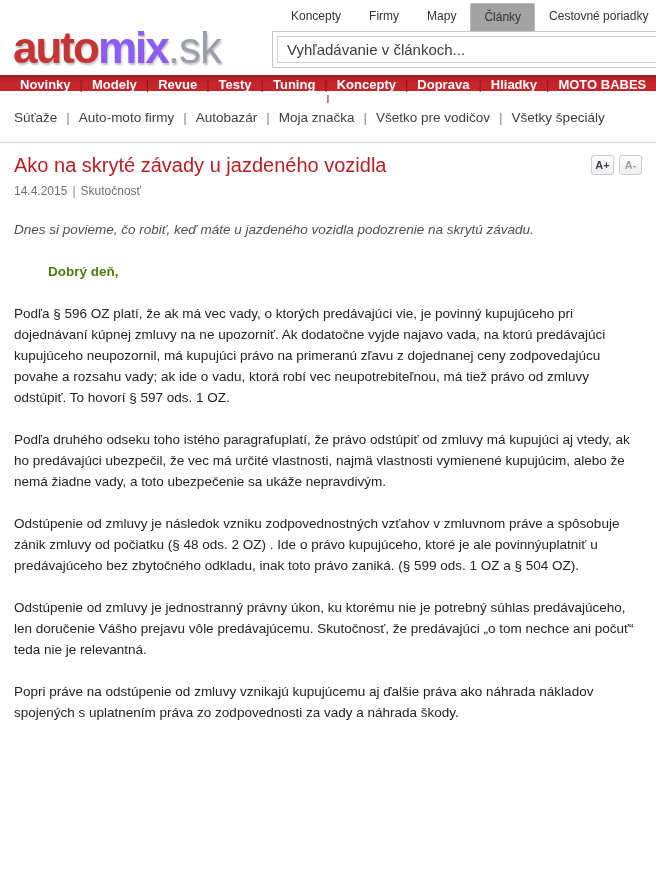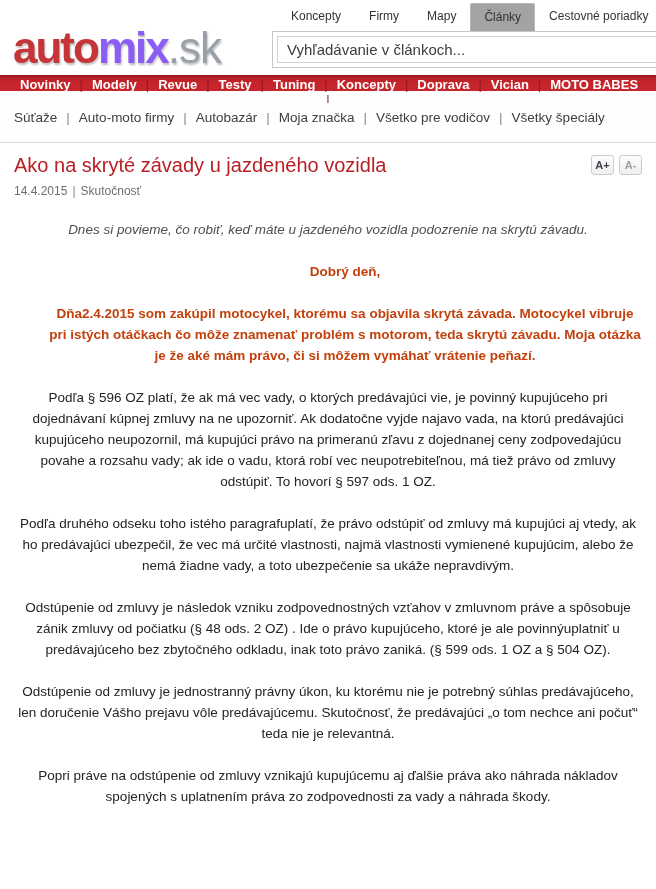--- a/index.html
+++ b/index.html
@@ -49,23 +49,23 @@
   .font-btn { width:23px; height:20px; border:1px solid #ccc; border-radius:3px;
               background:linear-gradient(#fdfdfd,#efefef); font-size:11px; line-height:18px;
               text-align:center; cursor:pointer; font-family:"Liberation Sans",sans-serif; }
   .font-btn.plus { color:#3c414b; font-weight:bold; }
   .font-btn.minus { color:#9aa0a8; font-weight:bold; }
 
   .article-meta { margin-top:7px; font-size:12px; color:#6f6f6f; }
   .meta-sep { margin:0 5px; color:#8a8a8a; }
 
   .article-body { margin-top:8px; }
-  .article-body p { font-size:13.5px; line-height:21px; color:#242424; margin:21px 0;text-align:center; }
+  .article-body p { font-size:13.5px; line-height:21px; color:#242424; margin:21px 0; }
   .article-body p.italic { font-style:italic; color:#4f4f4f; }
-  .article-body p.bold { font-weight:bold; color:#c2410c; white-space:pre-line;padding-left:34px; }
+  .article-body p.bold { font-weight:bold; color:#4d7c0f; white-space:pre-line;padding-left:34px; }
 </style>
 </head>
 <body>
 
 <div class="page">
 
   <div class="header">
     <div class="logo">
       <span class="l1">auto</span><span class="l2">mix</span><span class="l3">.sk</span>
     </div>
@@ -84,21 +84,21 @@
 
   <div class="main-nav">
     <div class="main-nav-items" id="main-nav-items">
         <span class="main-nav-item">Novinky</span>
         <span class="main-nav-item">Modely</span>
         <span class="main-nav-item">Revue</span>
         <span class="main-nav-item">Testy</span>
         <span class="main-nav-item">Tuning</span>
         <span class="main-nav-item">Koncepty</span>
         <span class="main-nav-item">Doprava</span>
-        <span class="main-nav-item">Vician</span>
+        <span class="main-nav-item">Hliadky</span>
         <span class="main-nav-item">MOTO BABES</span>
       </div>
     <span class="main-nav-sep">|</span>
 
   </div>
 
   <div class="sub-nav" id="sub-nav"><span class="subnav-item">Súťaže</span><span class="subnav-item">Auto-moto firmy</span><span class="subnav-item">Autobazár</span><span class="subnav-item">Moja značka</span><span class="subnav-item">Všetko pre vodičov</span><span class="subnav-item">Všetky špeciály</span></div>
 
   <div class="article">
     <div class="title-row">
@@ -107,21 +107,20 @@
         <div class="font-btn plus">A+</div>
         <div class="font-btn minus">A-</div>
       </div>
     </div>
     <div class="article-meta">
       <span>14.4.2015</span><span class="meta-sep">|</span><span>Skutočnosť</span>
     </div>
     <div class="article-body" id="article-body">
         <p class="italic">Dnes si povieme, čo robiť, keď máte u jazdeného vozidla podozrenie na skrytú závadu.</p>
         <p class="bold">Dobrý deň,</p>
-        <p class="bold">Dňa2.4.2015 som zakúpil motocykel, ktorému sa objavila skrytá závada. Motocykel vibruje pri istých otáčkach čo môže znamenať problém s motorom, teda skrytú závadu. Moja otázka je že aké mám právo, či si môžem vymáhať vrátenie peňazí.</p>
         <p>Podľa § 596 OZ platí, že ak má vec vady, o ktorých predávajúci vie, je povinný kupujúceho pri dojednávaní kúpnej zmluvy na ne upozorniť. Ak dodatočne vyjde najavo vada, na ktorú predávajúci kupujúceho neupozornil, má kupujúci právo na primeranú zľavu z dojednanej ceny zodpovedajúcu povahe a rozsahu vady; ak ide o vadu, ktorá robí vec neupotrebiteľnou, má tiež právo od zmluvy odstúpiť. To hovorí § 597 ods. 1 OZ.</p>
         <p>Podľa druhého odseku toho istého paragrafuplatí, že právo odstúpiť od zmluvy má kupujúci aj vtedy, ak ho predávajúci ubezpečil, že vec má určité vlastnosti, najmä vlastnosti vymienené kupujúcim, alebo že nemá žiadne vady, a toto ubezpečenie sa ukáže nepravdivým.</p>
         <p>Odstúpenie od zmluvy je následok vzniku zodpovednostných vzťahov v zmluvnom práve a spôsobuje zánik zmluvy od počiatku (§ 48 ods. 2 OZ) . Ide o právo kupujúceho, ktoré je ale povinnýuplatniť u predávajúceho bez zbytočného odkladu, inak toto právo zaniká. (§ 599 ods. 1 OZ a § 504 OZ).</p>
         <p>Odstúpenie od zmluvy je jednostranný právny úkon, ku ktorému nie je potrebný súhlas predávajúceho, len doručenie Vášho prejavu vôle predávajúcemu. Skutočnosť, že predávajúci „o tom nechce ani počuť“ teda nie je relevantná.</p>
         <p>Popri práve na odstúpenie od zmluvy vznikajú kupujúcemu aj ďalšie práva ako náhrada nákladov spojených s uplatnením práva zo zodpovednosti za vady a náhrada škody.</p>
       </div>
   </div>
 
 </div>
 

